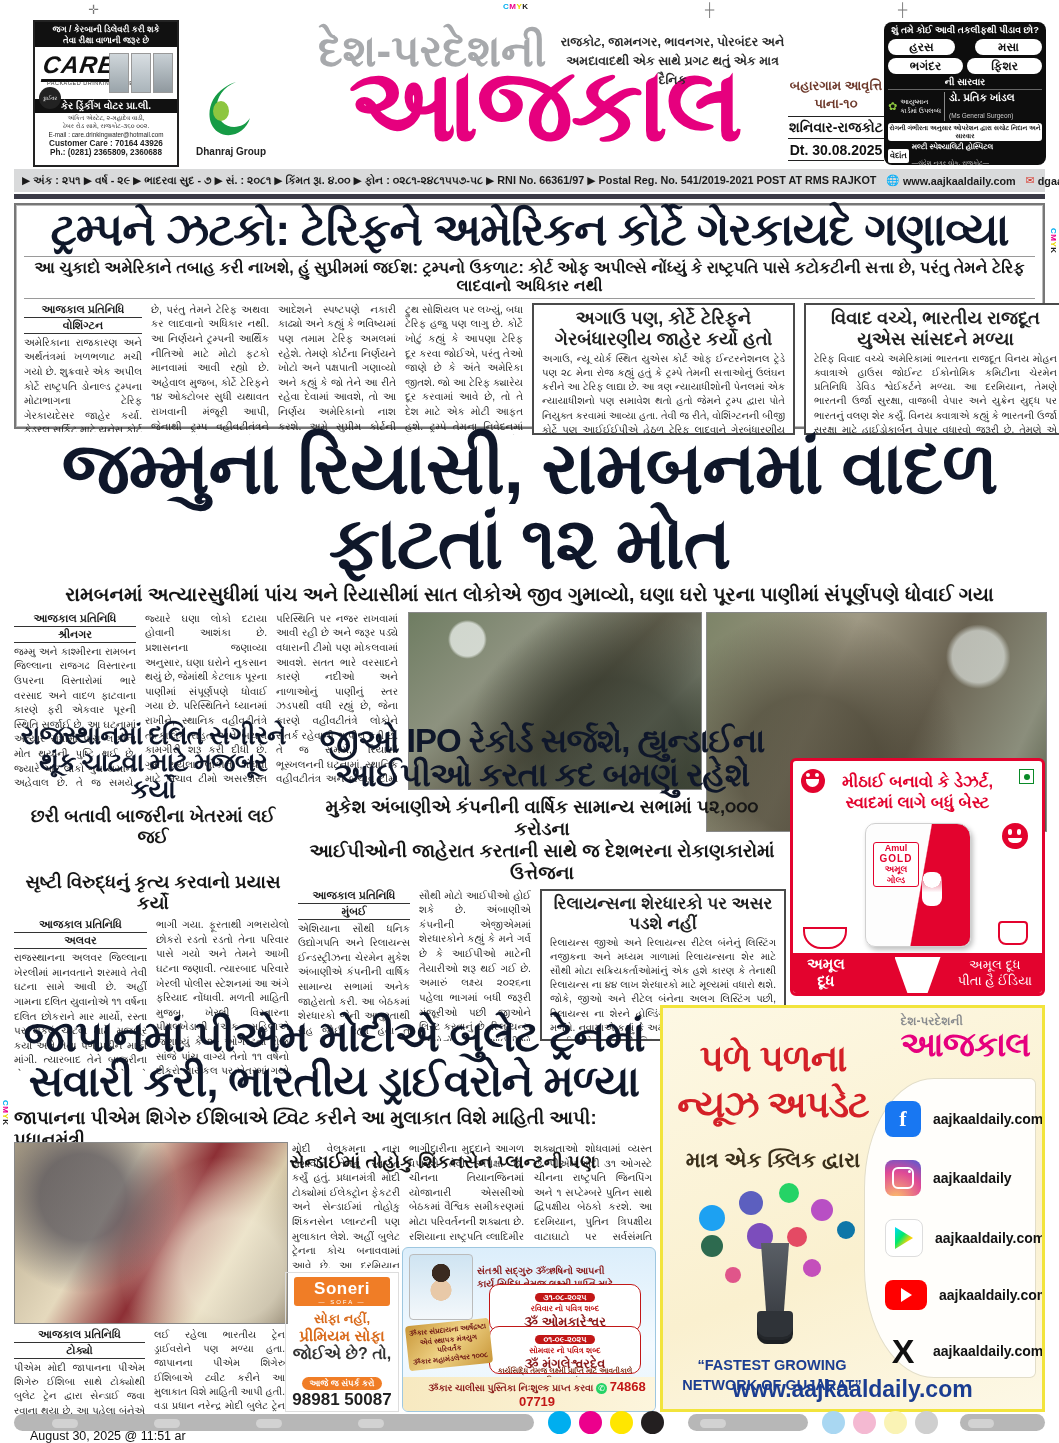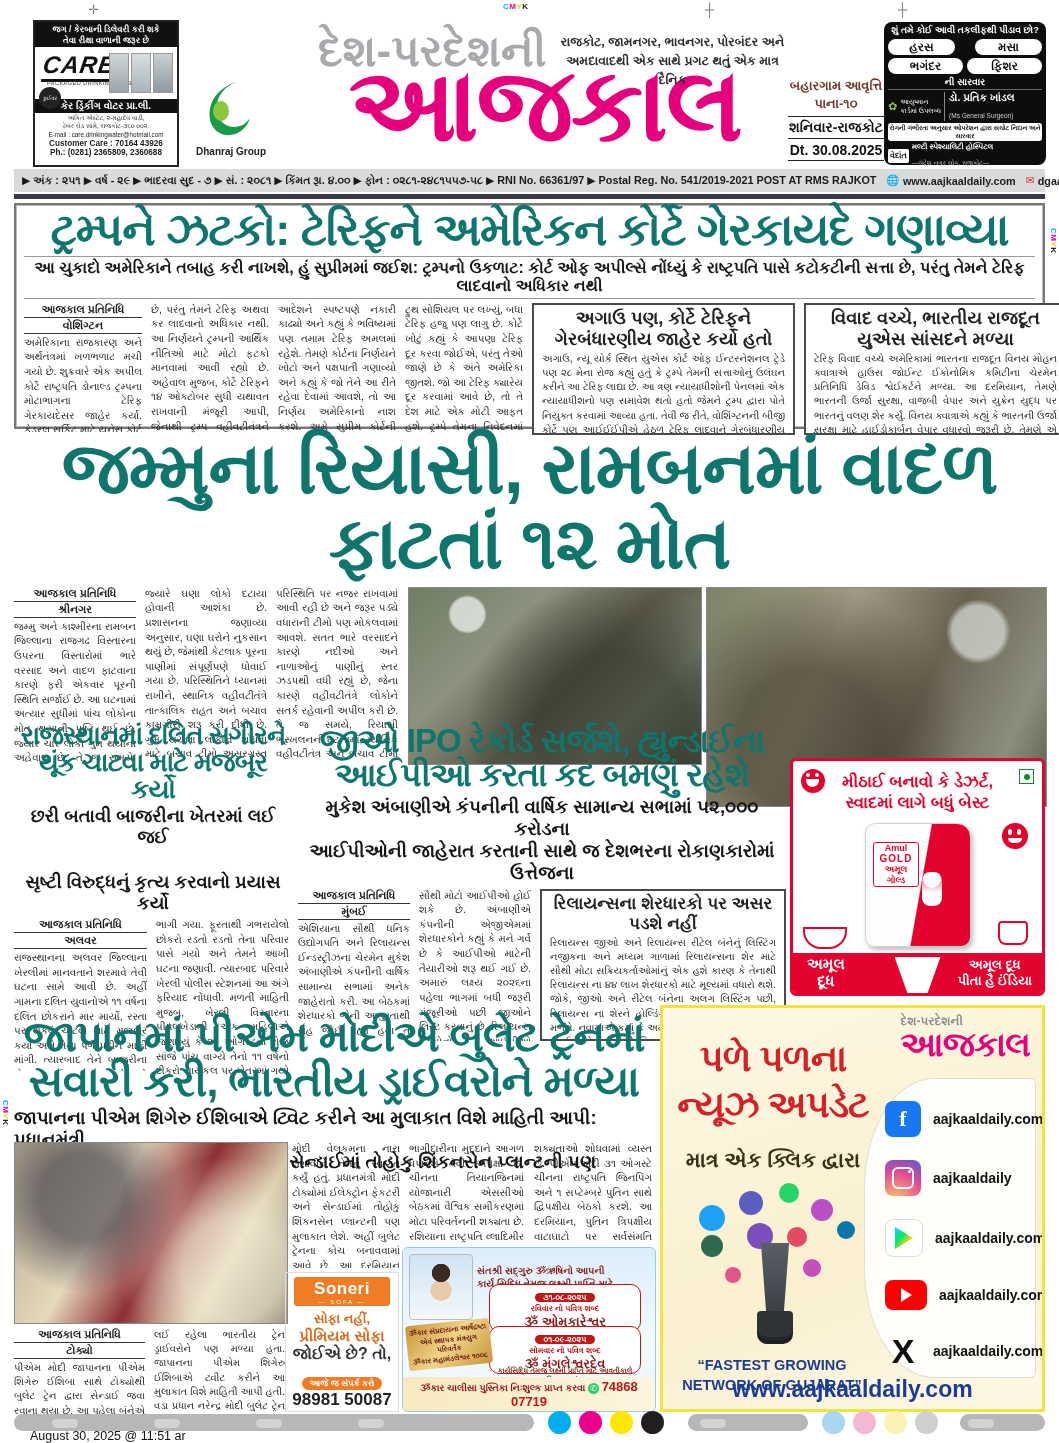--- a/index.html
+++ b/index.html
@@ -2,21 +2,21 @@
 <html><head>
 <meta charset="utf-8">
 <style>
   html,body{margin:0;padding:0;background:#e8e8e8;}
   .page{position:relative;width:1059px;height:1443px;background:#fff;margin:0 auto;
         font-family:"Liberation Sans","DejaVu Sans",sans-serif;color:#1c1c1c;overflow:hidden;}
   .abs{position:absolute;}
   .bodytext{font-size:10.3px;line-height:1.42;text-align:justify;color:#1d1d1d;overflow:hidden;}
   .byline{font-weight:bold;font-size:11px;text-align:center;border-bottom:1px solid #333;padding-bottom:1px;margin-bottom:1px;}
   .place{font-weight:bold;font-size:11px;text-align:center;border-bottom:1px solid #333;padding-bottom:1px;margin-bottom:2px;}
-  .headline{font-weight:800;color:#0f766e;text-align:center;line-height:1.04;letter-spacing:-1px;}
+  .headline{font-weight:800;color:#0f172a;text-align:center;line-height:1.04;letter-spacing:-1px;}
   .subhead{font-weight:bold;color:#161616;text-align:center;}
   .subbox{border:2px solid #4a4a4a;padding:3px 8px;background:#fff;}
   .subbox .t{font-size:18px;font-weight:800;text-align:center;color:#222;margin-bottom:2px;}
   .rule{border-top:1px solid #9a9a9a;}
   .photo{background-size:cover;border:1px solid #888;}
   .flood1{background:
     radial-gradient(circle at 20% 15%, rgba(230,235,230,.8) 0 6%, transparent 7%),
     radial-gradient(circle at 70% 80%, rgba(40,45,35,.55) 0 30%, transparent 60%),
     linear-gradient(135deg,#6f7d62 0%,#8d927f 30%,#5d5b4a 55%,#7c8271 75%,#4c5442 100%);}
   .flood2{background:
@@ -165,20 +165,21 @@
       </div>
       <div class="subbox" style="width:243px;flex:none;overflow:hidden;">
         <div class="t">વિવાદ વચ્ચે, ભારતીય રાજદૂત યુએસ સાંસદને મળ્યા</div>
         <div class="bodytext" style="font-size:10px;">ટેરિફ વિવાદ વચ્ચે અમેરિકામાં ભારતના રાજદૂત વિનય મોહન ક્વાત્રાએ હાઉસ જોઈન્ટ ઈકોનોમિક કમિટીના ચેરમેન પ્રતિનિધિ ડેવિડ શ્વેઈકર્ટને મળ્યા. આ દરમિયાન, તેમણે ભારતની ઉર્જા સુરક્ષા, વાજબી વેપાર અને યુક્રેન યુદ્ધ પર ભારતનું વલણ શેર કર્યું. વિનય ક્વાત્રાએ કહ્યું કે ભારતની ઉર્જા સુરક્ષા માટે હાઈડ્રોકાર્બન વેપાર વધારવો જરૂરી છે. તેમણે એ પણ સ્પષ્ટ કર્યું કે યુક્રેન સંઘર્ષનો વહેલો અંત ફક્ત વાતચીત અને રાજદ્વારી દ્વારા જ શક્ય છે.</div>
       </div>
     </div>
   </section>
 
   <section class="abs" style="left:14px;top:431px;width:1031px;height:286px;">
     <div class="headline" style="font-size:72px;">જમ્મુના રિયાસી, રામબનમાં વાદળ ફાટતાં ૧૨ મોત</div>
+    <div class="subhead" style="font-size:19.5px;margin-top:2px;">રામબનમાં અત્યારસુધીમાં પાંચ અને રિયાસીમાં સાત લોકોએ જીવ ગુમાવ્યો, ઘણા ઘરો પૂરના પાણીમાં સંપૂર્ણપણે ધોવાઈ ગયા</div>
     <div style="position:relative;margin-top:6px;height:178px;">
       <div style="position:absolute;left:0;top:0;width:122px;">
         <div class="byline">આજકાલ પ્રતિનિધિ</div>
         <div class="place">શ્રીનગર</div>
         <div class="bodytext" style="height:142px;">જમ્મુ અને કાશ્મીરના રામબન જિલ્લાના રાજગઢ વિસ્તારના ઉપરના વિસ્તારોમાં ભારે વરસાદ અને વાદળ ફાટવાના કારણે ફરી એકવાર પૂરની સ્થિતિ સર્જાઈ છે. આ ઘટનામાં અત્યાર સુધીમાં પાંચ લોકોના મોત થયાની પુષ્ટિ થઈ છે, જ્યારે ચાર લોકો ગુમ થયાના અહેવાલ છે. તે જ સમયે, સતત ભારે વરસાદને કારણે રિયાસી જિલ્લાના માહોર વિસ્તારમાં ભૂસ્ખલનની ઘટના બની છે. પ્રારંભિક અહેવાલો અનુસાર, અત્યાર સુધીમાં કાટમાળમાંથી સાત મૃતદેહ બહાર કાઢવામાં આવ્યા છે,</div>
       </div>
       <div class="bodytext abs" style="left:131px;top:0;width:122px;height:176px;">જ્યારે ઘણા લોકો દટાયા હોવાની આશંકા છે. પ્રશાસનના જણાવ્યા અનુસાર, ઘણા ઘરોને નુકસાન થયું છે, જેમાંથી કેટલાક પૂરના પાણીમાં સંપૂર્ણપણે ધોવાઈ ગયા છે. પરિસ્થિતિને ધ્યાનમાં રાખીને, સ્થાનિક વહીવટીતંત્રે તાત્કાલિક રાહત અને બચાવ કામગીરી શરૂ કરી દીધી છે. ગુમ થયેલા લોકોને શોધવા માટે બચાવ ટીમો અસરગ્રસ્ત વિસ્તારોમાં સતત શોધ કામગીરી ચલાવી રહી છે. ઉપરાંત, અસરગ્રસ્ત પરિવારો માટે કામચલાઉ રાહત કેન્દ્રો સ્થાપિત કરવામાં આવ્યા છે. અધિકારીઓએ જણાવ્યું હતું કે</div>
       <div class="bodytext abs" style="left:262px;top:0;width:122px;height:176px;">પરિસ્થિતિ પર નજર રાખવામાં આવી રહી છે અને જરૂર પડ્યે વધારાની ટીમો પણ મોકલવામાં આવશે. સતત ભારે વરસાદને કારણે નદીઓ અને નાળાઓનું પાણીનું સ્તર ઝડપથી વધી રહ્યું છે, જેના કારણે વહીવટીતંત્રે લોકોને સતર્ક રહેવાની અપીલ કરી છે. તે જ સમયે, રિયાસી ભૂસ્ખલનની ઘટનામાં, સ્થાનિક વહીવટીતંત્ર અને બચાવ ટીમો સ્થળ પર રાહત અને બચાવ કામગીરી હાથ ધરી રહી છે. ઓગસ્ટ ૨૦૨૫માં, જમ્મુ અને કાશ્મીરના ઘણા વિસ્તારોમાં ઘણી તબાહી થઈ છે. આ મહિનામાં, રાજ્યને (અનુ. સાતમા પાને)</div>
       <div class="photo flood1 abs" style="left:394px;top:0;width:292px;height:176px;"></div>
       <div class="photo flood2 abs" style="left:692px;top:0;width:339px;height:218px;"></div>
@@ -247,21 +248,21 @@
       <div style="position:absolute;left:56px;top:48px;width:20px;height:34px;background:radial-gradient(circle at 50% 20%,#fff 0 30%,transparent 31%),linear-gradient(180deg,#e87a90 20%,#fff 60%);border-radius:8px;"></div>
     </div>
     <div style="position:absolute;left:10px;bottom:44px;width:40px;height:18px;border:2px solid #e3032e;border-radius:0 0 18px 18px;"></div>
     <div style="position:absolute;right:14px;bottom:48px;width:26px;height:20px;border:2px solid #e3032e;border-radius:4px 4px 8px 8px;"></div>
     <div style="position:absolute;left:0;bottom:0;width:100%;height:40px;background:#e3032e;">
       <div style="position:absolute;left:50%;transform:translateX(-50%);bottom:0;width:46px;height:36px;background:#fff;border-radius:0 0 10px 10px;clip-path:polygon(0 0,100% 0,72% 100%,28% 100%);"></div>
       <div style="position:absolute;left:14px;top:3px;color:#fff;font-weight:800;font-size:15px;line-height:1.1;text-align:center;">
         <div>અમૂલ</div>
         <div>દૂધ</div>
       </div>
-      <div style="position:absolute;right:10px;top:4px;color:#fff;font-weight:700;font-size:13px;line-height:1.2;text-align:center;">
+      <div style="position:absolute;right:10px;top:4px;color:#fff;font-weight:400;font-size:13px;line-height:1.2;text-align:center;">
         <div>અમૂલ દૂધ</div>
         <div>પીતા હૈ ઈંડિયા</div>
       </div>
     </div>
   </div>
 
   <section class="abs" style="left:14px;top:1014px;width:640px;height:398px;">
     <div class="headline" style="font-size:43px;">જાપાનમાં પીએમ મોદીએ બુલેટ ટ્રેનમાં</div>
     <div class="headline" style="font-size:43px;">સવારી કરી, ભારતીય ડ્રાઈવરોને મળ્યા</div>
     <div class="subhead" style="font-size:18.5px;margin-top:4px;text-align:left;">જાપાનના પીએમ શિગેરુ ઈશિબાએ ટ્વિટ કરીને આ મુલાકાત વિશે માહિતી આપી: પ્રધાનમંત્રી</div>
@@ -315,21 +316,21 @@
       <div style="position:absolute;left:4px;top:74px;width:80px;background:linear-gradient(135deg,#c89638,#f0d488,#c89638);border-radius:4px;transform:rotate(-6deg);text-align:center;color:#6b1212;font-weight:800;font-size:7.2px;line-height:1.35;padding:3px 2px;">
         <div>ૐકાર સંપ્રદાયના આર્ષદ્રષ્ટા</div>
         <div>એવં સ્થાપક મંત્રયુગ પરિવર્તક</div>
         <div>ૐકાર મહામંડલેશ્વર ૧૦૦૮</div>
       </div>
       <div style="position:absolute;left:86px;top:118px;width:152px;text-align:center;color:#7a2a10;font-size:7.3px;font-weight:bold;line-height:1.3;">
         <div>કાર્યસિદ્ધિ તેમજ લક્ષ્મી પ્રાપ્તિ માટે આવતીકાલે</div>
         <div>૧૮ વાર પવિત્ર શબ્દનું રટણ કરવુ</div>
         <div>અને ૐકાર ચાલીસાનો પાઠ એકવાર કરવો.</div>
       </div>
-      <div style="position:absolute;left:0;bottom:0;width:100%;background:linear-gradient(90deg,#f7e9c0,#fdf6df);text-align:center;padding:2px 0;font-size:9.5px;font-weight:800;color:#8a1a1a;">
+      <div style="position:absolute;left:0;bottom:0;width:100%;background:linear-gradient(90deg,#f7e9c0,#fdf6df);text-align:center;padding:2px 8px;font-size:9.5px;font-weight:800;color:#8a1a1a;">
         <span>ૐકાર ચાલીસા પુસ્તિકા નિઃશુલ્ક પ્રાપ્ત કરવા</span>
         <span style="display:inline-block;width:11px;height:11px;border-radius:50%;background:#25d366;color:#fff;font-size:8px;line-height:11px;">✆</span>
         <span style="color:#c21717;font-size:13px;">74868 07719</span>
       </div>
     </div>
   </section>
 
   <div class="abs" style="left:660px;top:1005px;width:385px;height:407px;border:3px solid #f2e43c;background:linear-gradient(160deg,#fdf8e4,#faf0cf 60%,#fdf8e6);box-sizing:border-box;overflow:hidden;">
     <div style="position:absolute;right:12px;top:6px;text-align:left;">
       <div style="color:#8a8c8f;font-weight:800;font-size:12px;">દેશ-પરદેશની</div>

